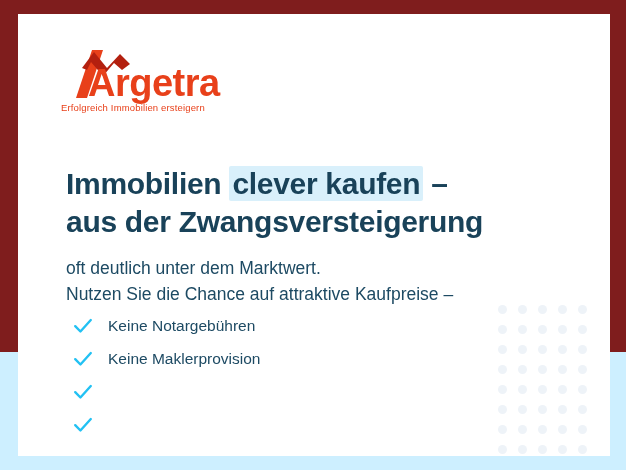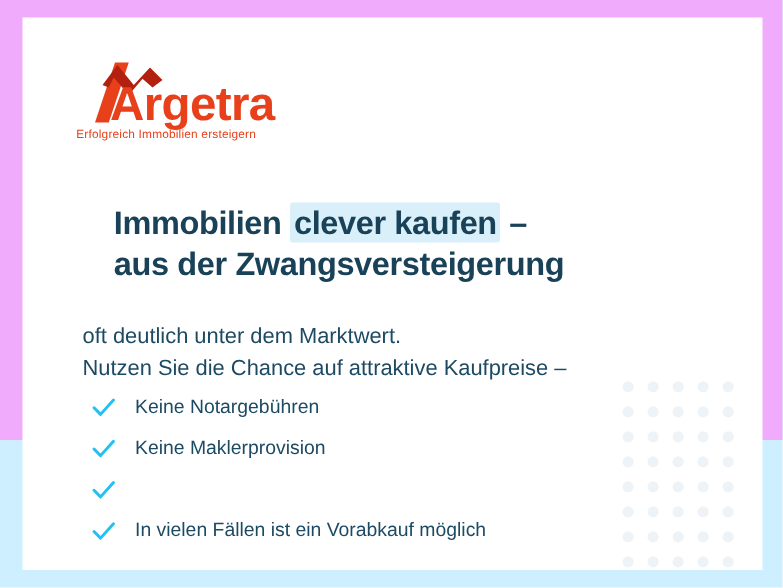--- a/index.html
+++ b/index.html
@@ -12,21 +12,21 @@
     height: 470px;
     background: #cdefff;
     font-family: "Liberation Sans", sans-serif;
     overflow: hidden;
   }
 
   .banner-frame {
     position: relative;
     width: 626px;
     height: 352px;
-    background: #f0abfc;
+    background: #7f1d1d;
     box-sizing: border-box;
   }
 
   .card {
     position: absolute;
     left: 18px;
     top: 14px;
     width: 592px;
     height: 442px;
     background: #ffffff;
@@ -83,27 +83,26 @@
     height: 92px;
     z-index: 2;
   }
 
   
   .headline {
     position: absolute;
     left: 48px;
     top: 131px;
     z-index: 2;
-    font-size: 26px;
+    font-size: 30px;
     font-weight: bold;
     line-height: 1.26;
     color: #194259;
     letter-spacing: -0.3px;
     white-space: nowrap;
-    margin-left: 25px;
   }
   .headline .hl-line { display: block; }
   .hl-mark {
     background: #d9f0fb;
     padding: 1px 3px;
     border-radius: 2px;
     box-decoration-break: clone;
   }
 
   
@@ -235,18 +234,17 @@
         </li>
         <li class="feature-item">
           <span class="check-icon"><svg viewBox="0 0 24 24" fill="none" xmlns="http://www.w3.org/2000/svg">
               <path d="M3.5 12.2 L9.2 18 L20.5 5.5" stroke="#22c1f3" stroke-width="2.6" stroke-linecap="round" stroke-linejoin="round"></path>
             </svg></span>
         </li>
         <li class="feature-item">
           <span class="check-icon"><svg viewBox="0 0 24 24" fill="none" xmlns="http://www.w3.org/2000/svg">
               <path d="M3.5 12.2 L9.2 18 L20.5 5.5" stroke="#22c1f3" stroke-width="2.6" stroke-linecap="round" stroke-linejoin="round"></path>
             </svg></span>
-          <span class="feature-label">In vielen Fällen ist ein Vorabkauf möglich</span>
         </li>
       </ul>
 
   </div>
 </div>
 
 </body></html>

